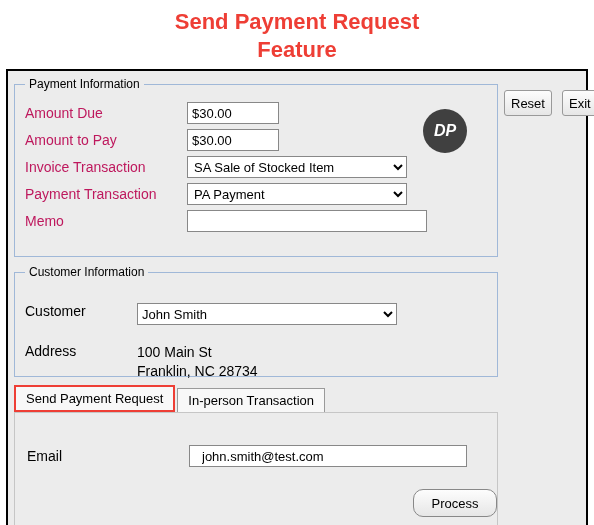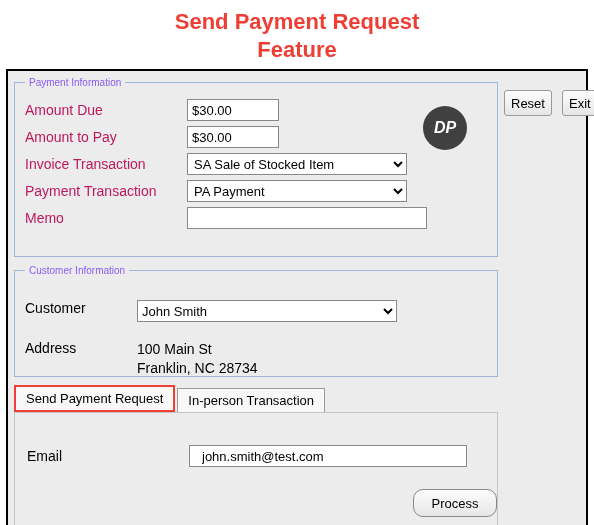--- a/index.html
+++ b/index.html
@@ -43,22 +43,22 @@
     align-items: center;
     gap: 10px;
   }
   fieldset {
     border: 1px solid #a0b8d8;
     margin: 0 0 8px 0;
     padding: 6px 10px 10px 10px;
     position: relative;
   }
   legend {
-    color: #8b5cf6;
-    font-size: 10px;
+    color: #000000;
+    font-size: 12px;
     padding: 0 4px;
   }
   .form-row {
     display: flex;
     align-items: center;
     margin: 5px 0;
   }
   .form-row .lbl {
     width: 162px;
     font-size: 14px;

